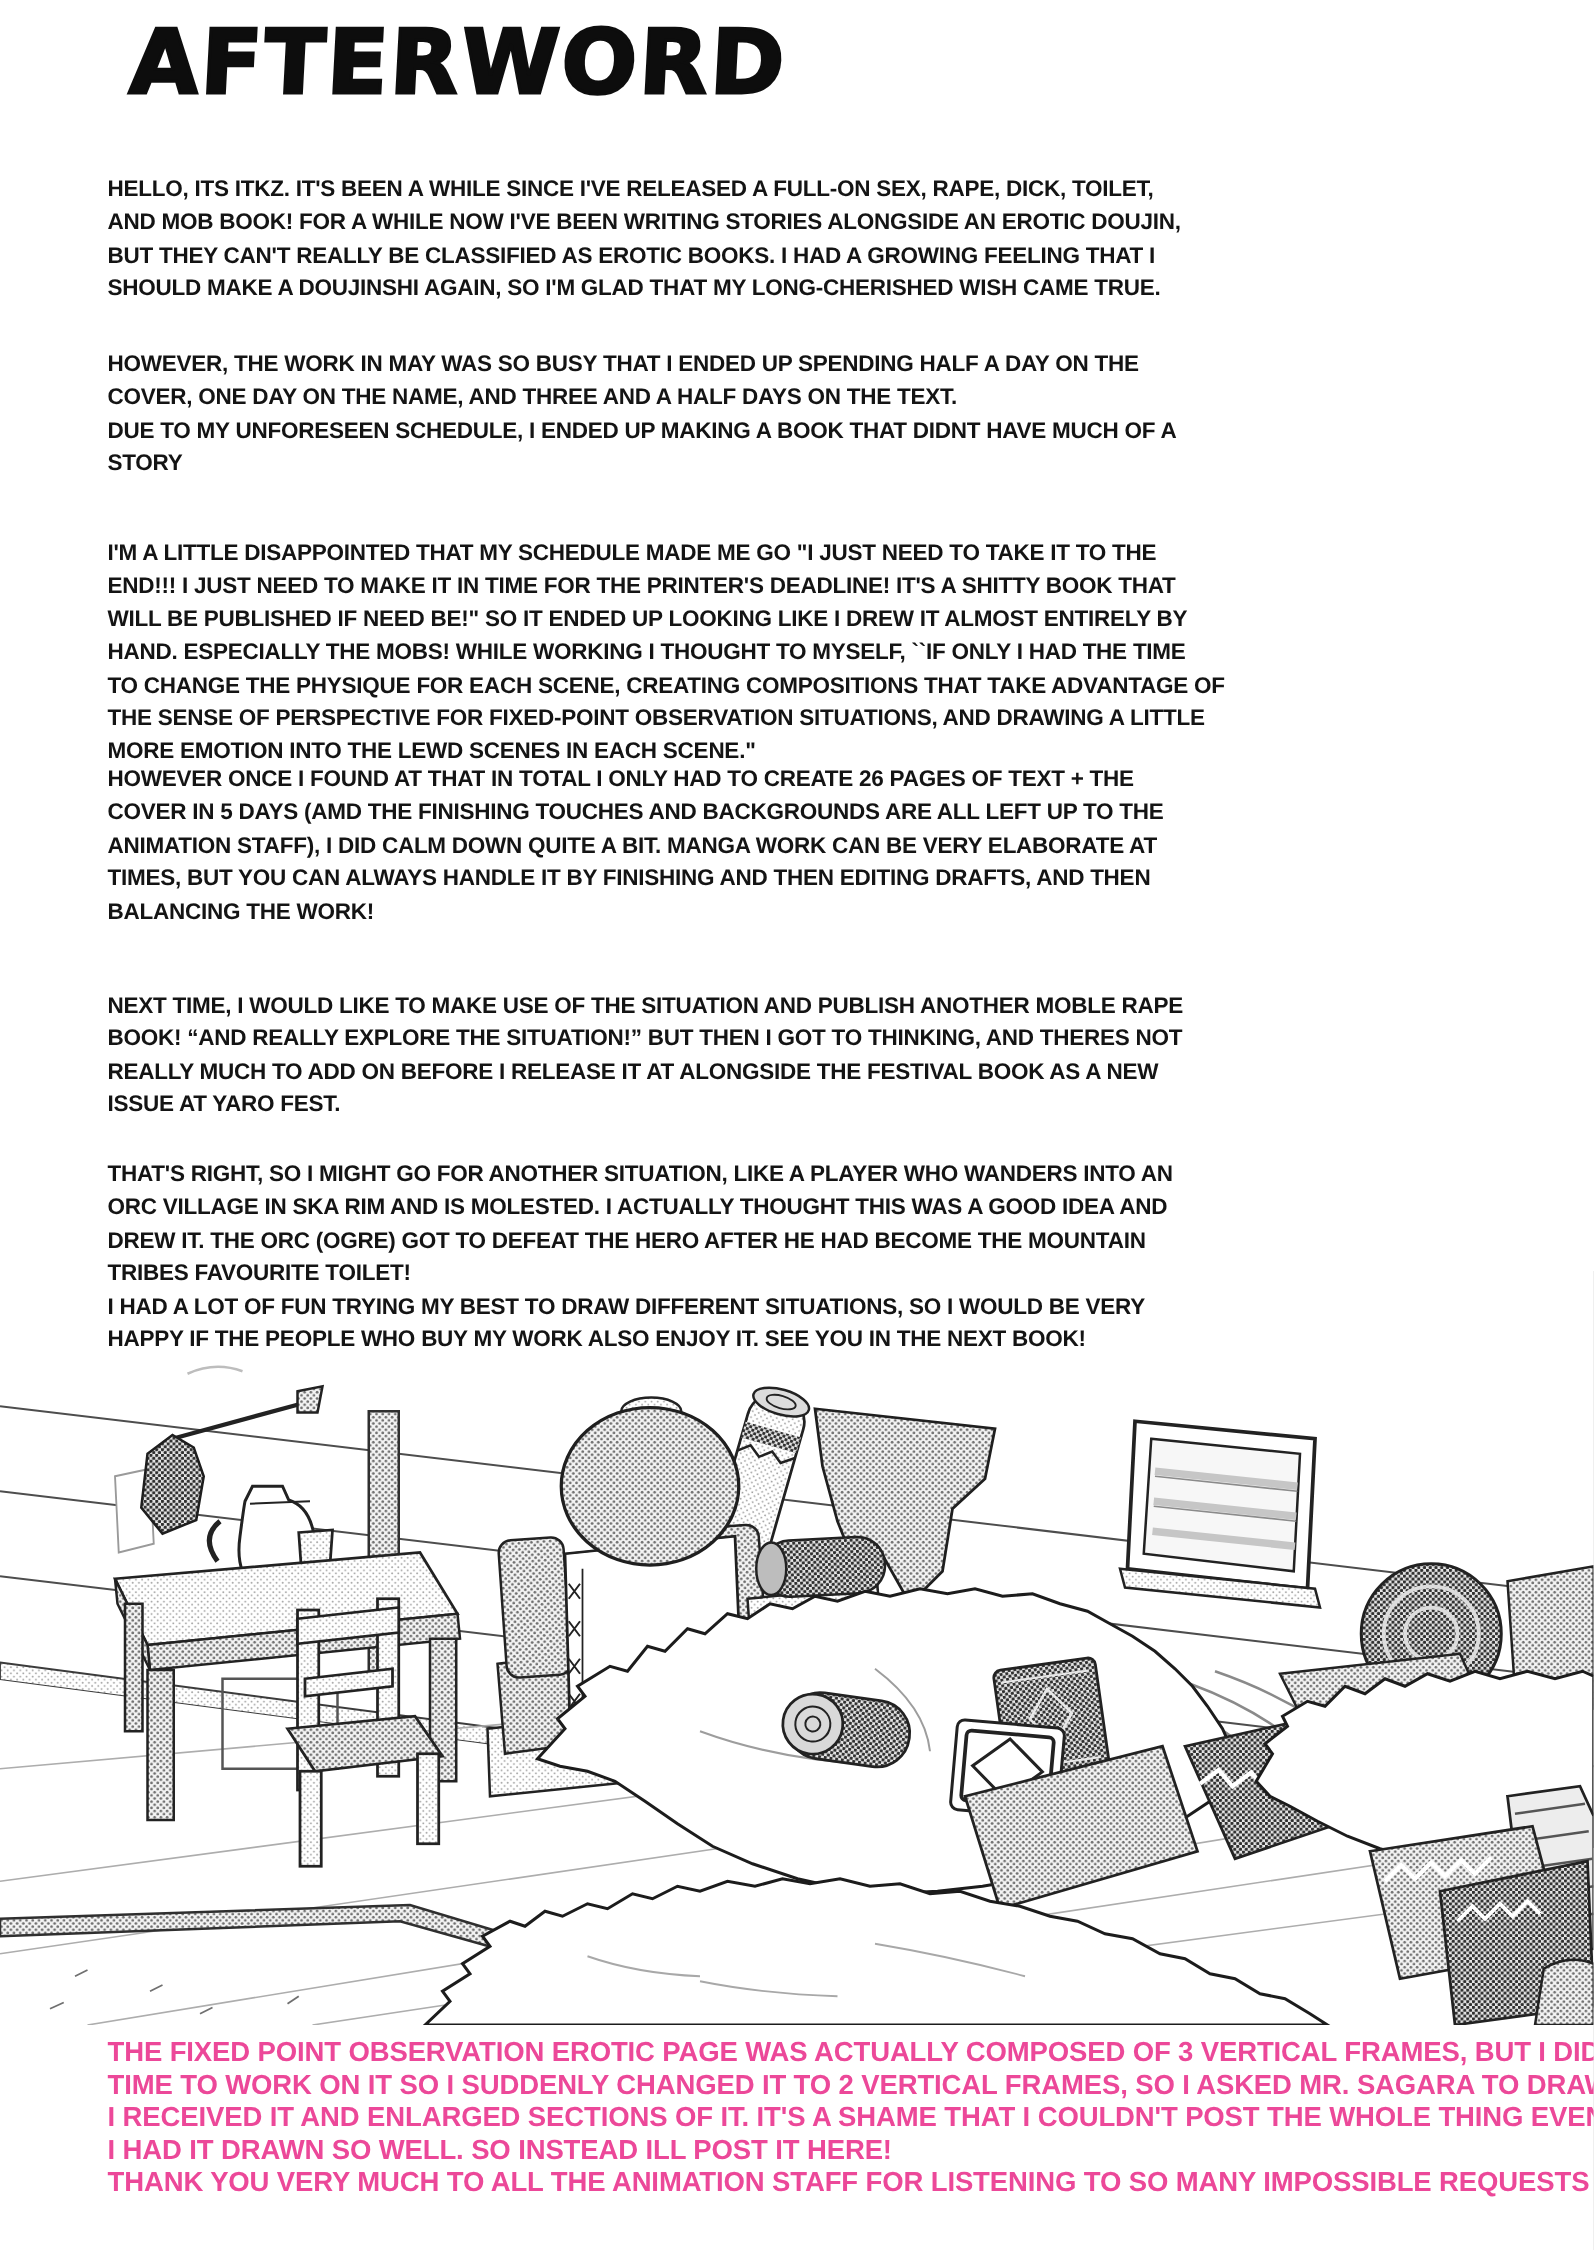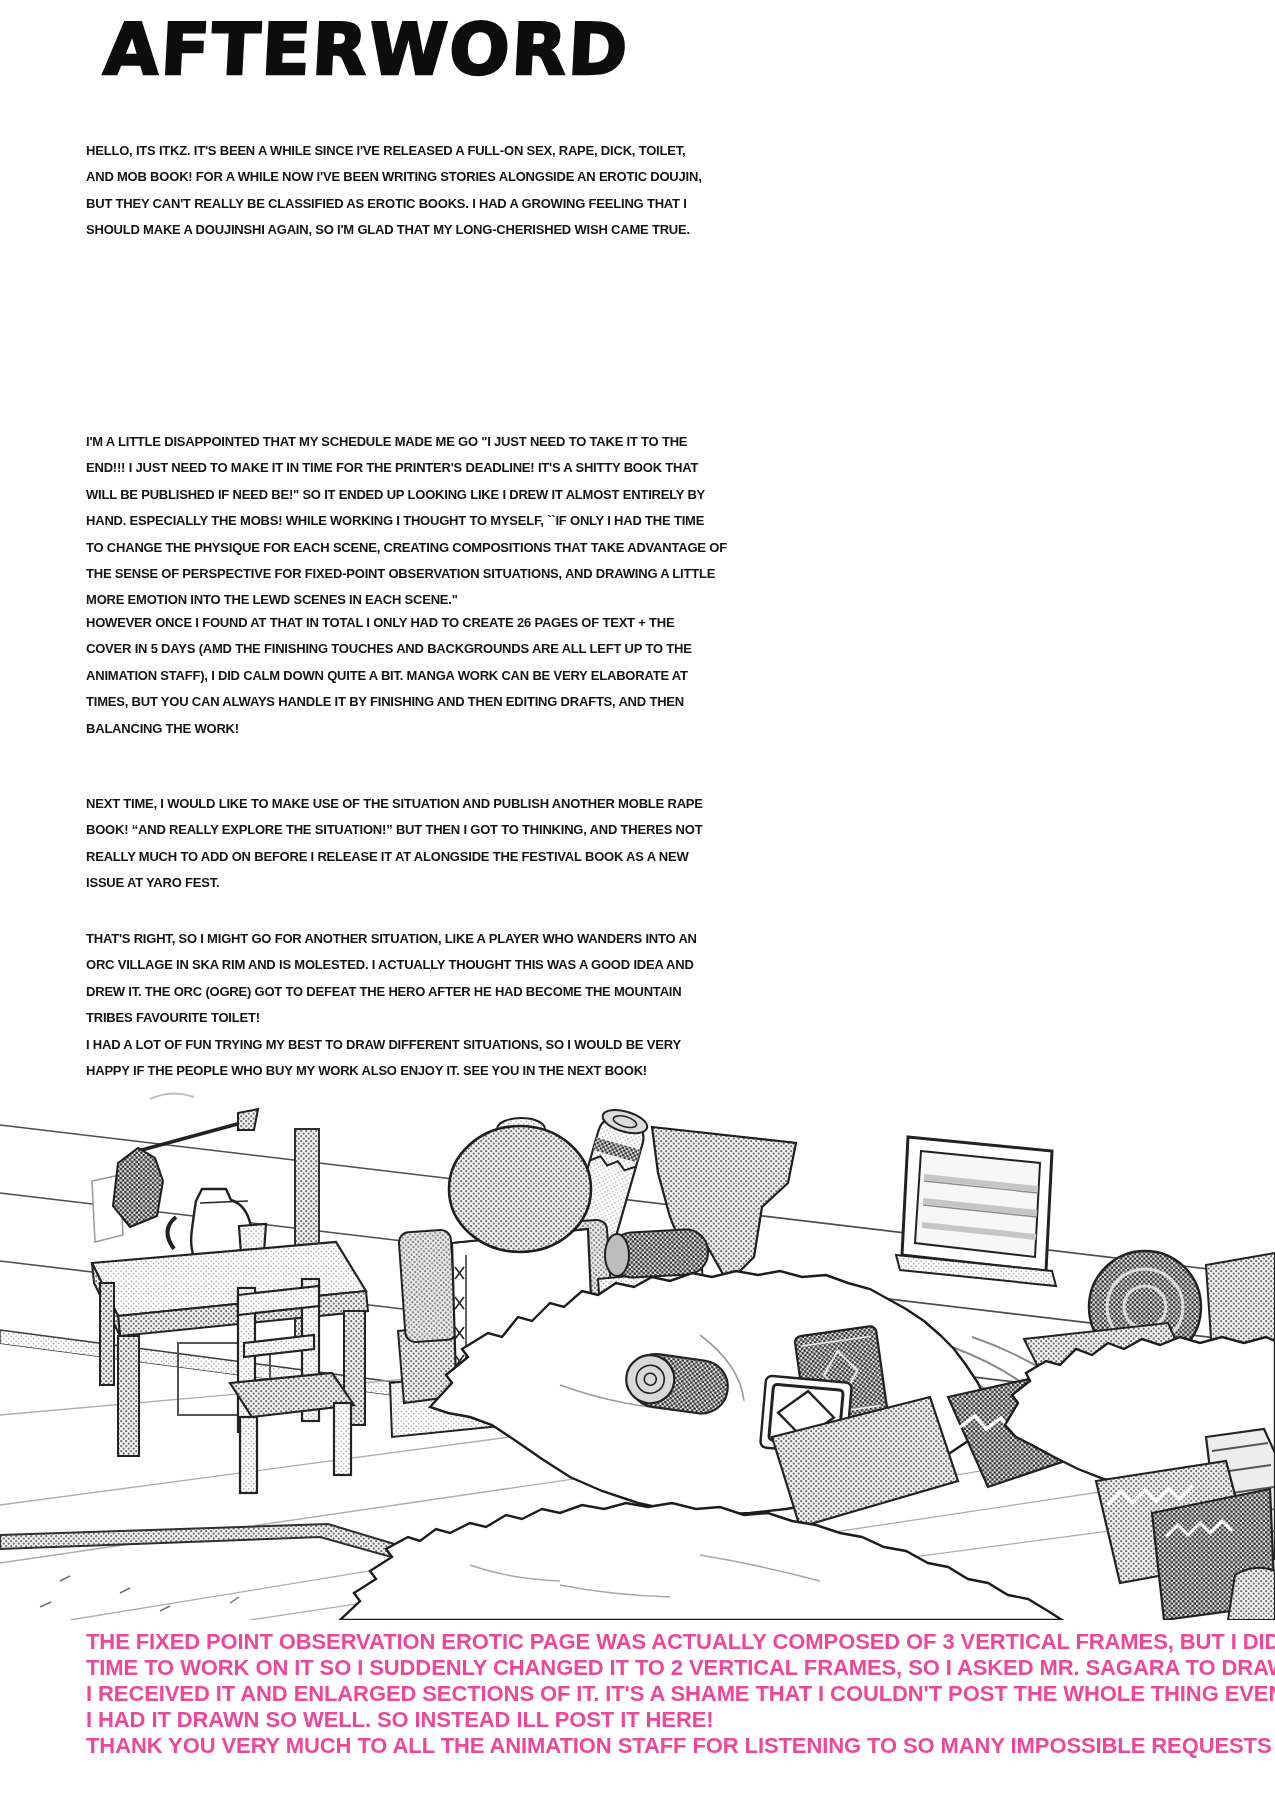--- a/index.html
+++ b/index.html
@@ -10,21 +10,21 @@
   }
   .title{
     position:absolute;top:8px;left:104px;
     font-family:"DejaVu Sans",sans-serif;font-weight:bold;
     font-size:71px;letter-spacing:2px;color:#0d0d0d;
     -webkit-text-stroke:2.5px #0d0d0d;transform:skewX(-3deg);
     white-space:pre;
   }
   .para{
     position:absolute;left:86px;width:1140px;
-    font-size:13px;line-height:26.4px;font-weight:bold;
+    font-size:18px;line-height:26.4px;font-weight:bold;
     letter-spacing:-0.2px;white-space:pre;color:#141414;
   }
   .p1{top:138px}.p2{top:278px}.p3{top:429px}.p4{top:610px}.p5{top:791px}.p6{top:926px}
   .footer{
     position:absolute;left:86px;top:1629px;width:1140px;
     font-size:22px;line-height:26px;font-weight:bold;
     letter-spacing:-0.1px;white-space:pre;color:#ec4899;
   }
   .illus{position:absolute;top:1085px;left:0;width:1275px;height:535px;}
 </style>
@@ -32,20 +32,24 @@
 <body>
 
 <div class="page">
 
   <div class="title">AFTERWORD</div>
 
   <div class="para p1">HELLO, ITS ITKZ. IT'S BEEN A WHILE SINCE I'VE RELEASED A FULL-ON SEX, RAPE, DICK, TOILET,
 AND MOB BOOK! FOR A WHILE NOW I'VE BEEN WRITING STORIES ALONGSIDE AN EROTIC DOUJIN,
 BUT THEY CAN'T REALLY BE CLASSIFIED AS EROTIC BOOKS. I HAD A GROWING FEELING THAT I
 SHOULD MAKE A DOUJINSHI AGAIN, SO I'M GLAD THAT MY LONG-CHERISHED WISH CAME TRUE.</div>
+  <div class="para p2">HOWEVER, THE WORK IN MAY WAS SO BUSY THAT I ENDED UP SPENDING HALF A DAY ON THE
+COVER, ONE DAY ON THE NAME, AND THREE AND A HALF DAYS ON THE TEXT.
+DUE TO MY UNFORESEEN SCHEDULE, I ENDED UP MAKING A BOOK THAT DIDNT HAVE MUCH OF A
+STORY</div>
   <div class="para p3">I'M A LITTLE DISAPPOINTED THAT MY SCHEDULE MADE ME GO "I JUST NEED TO TAKE IT TO THE
 END!!! I JUST NEED TO MAKE IT IN TIME FOR THE PRINTER'S DEADLINE! IT'S A SHITTY BOOK THAT
 WILL BE PUBLISHED IF NEED BE!" SO IT ENDED UP LOOKING LIKE I DREW IT ALMOST ENTIRELY BY
 HAND. ESPECIALLY THE MOBS! WHILE WORKING I THOUGHT TO MYSELF, ``IF ONLY I HAD THE TIME
 TO CHANGE THE PHYSIQUE FOR EACH SCENE, CREATING COMPOSITIONS THAT TAKE ADVANTAGE OF
 THE SENSE OF PERSPECTIVE FOR FIXED-POINT OBSERVATION SITUATIONS, AND DRAWING A LITTLE
 MORE EMOTION INTO THE LEWD SCENES IN EACH SCENE."</div>
   <div class="para p4">HOWEVER ONCE I FOUND AT THAT IN TOTAL I ONLY HAD TO CREATE 26 PAGES OF TEXT + THE
 COVER IN 5 DAYS (AMD THE FINISHING TOUCHES AND BACKGROUNDS ARE ALL LEFT UP TO THE
 ANIMATION STAFF), I DID CALM DOWN QUITE A BIT. MANGA WORK CAN BE VERY ELABORATE AT

